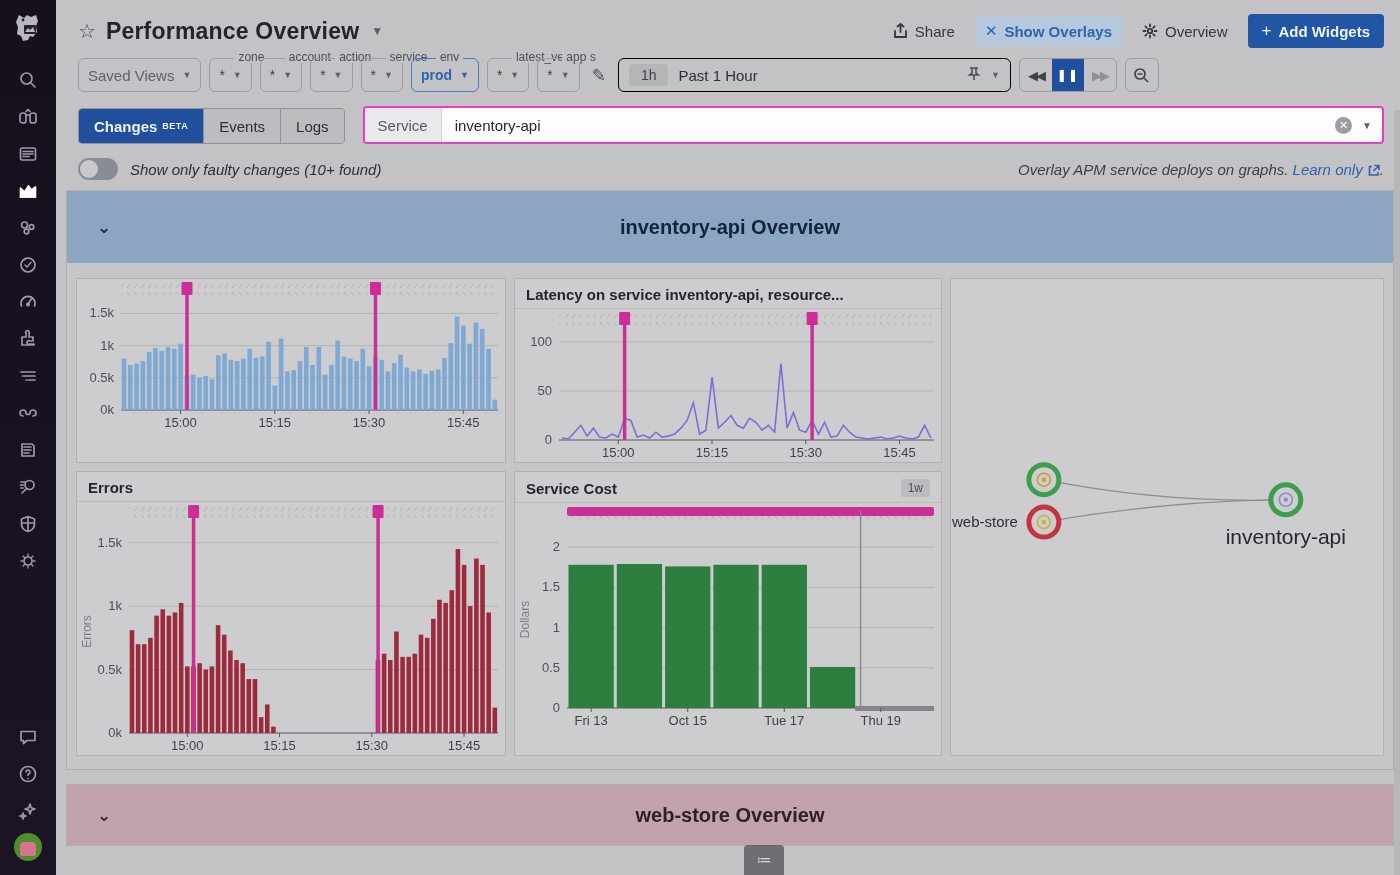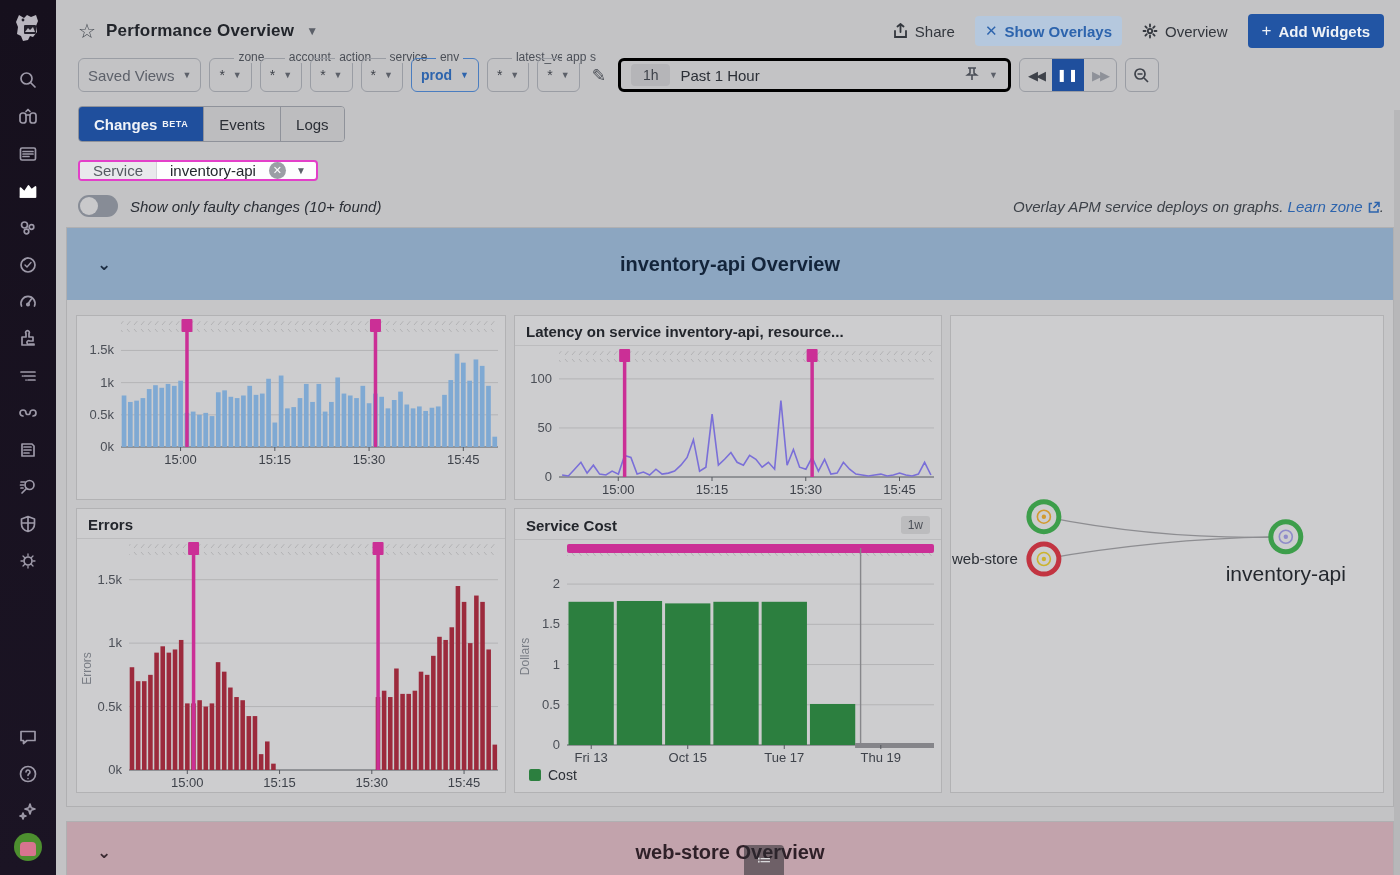--- a/index.html
+++ b/index.html
@@ -19,54 +19,54 @@
   .bottom-nav { display:flex; flex-direction:column; align-items:center; gap:17px; margin-bottom:12px; }
   .avatar { width:28px; height:28px; border-radius:50%; background:#4d8f2f; position:relative; overflow:hidden; }
   .avatar:before { content:""; position:absolute; left:6px; top:9px; width:16px; height:14px; background:#d8748f; border-radius:4px 4px 2px 2px; }
 
   
   .main { flex:1; display:flex; flex-direction:column; position:relative; }
 
   .hdr { padding:14px 18px 0 22px; }
   .hdr-row1 { display:flex; align-items:center; height:34px; }
   .star { font-size:20px; color:#454a52; margin-right:10px; cursor:pointer; }
-  .page-title { font-size:17px; font-weight:700; color:#22252b; letter-spacing:.2px; }
+  .page-title { font-size:23px; font-weight:700; color:#22252b; letter-spacing:.2px; }
   .title-caret { margin-left:12px; color:#5c6069; font-size:12px; cursor:pointer; }
   .hdr-actions { margin-left:auto; display:flex; align-items:center; gap:10px; }
   .hbtn { display:flex; align-items:center; gap:7px; font-size:15px; color:#33373e; padding:6px 10px; border-radius:4px; cursor:pointer;justify-content:center; }
   .hbtn svg { stroke:#33373e; fill:none; stroke-width:1.8; stroke-linecap:round; }
   .hbtn.overlays { background:#b5c8de; color:#2d64ad; font-weight:600; }
   .hbtn.overlays .x { color:#2d64ad; font-size:15px; font-weight:400; }
   .hbtn.primary { background:#2255a4; color:#eef2f7; font-weight:600; padding:7px 14px; }
   .hbtn.primary .plus { font-size:17px; font-weight:400; }
 
   .hdr-row2 { display:flex; align-items:center; margin-top:10px; gap:8px; }
   .pill { position:relative; border:1px solid #9a9da4; border-radius:6px; background:transparent; height:34px; display:flex; align-items:center; padding:0 9px; gap:8px; font-size:15px; color:#3e424a; cursor:pointer; }
   .pill .legend { position:absolute; top:-8px; left:24px; font-size:12px; color:#4b4f57; background:#c3c3c5; padding:0 4px; line-height:12px; }
   .pill .star-val { font-size:14px; color:#3e424a; }
   .pill .caret { font-size:9px; color:#5c6069; }
   .pill.saved { color:#5d616a; font-size:15px; }
   .pill.env { border:1px solid #4a7dc0; }
   .pill.env .val { color:#2d64ad; font-weight:700; }
   .pill.env .caret { color:#2d64ad; }
   .pencil { font-size:17px; color:#4b4f57; margin:0 4px; cursor:pointer; }
-  .timebar { flex:1; max-width:393px; border:3px solid #000000; border-radius:6px; height:34px; display:flex; align-items:center; padding:0 10px; gap:10px; cursor:pointer; }
+  .timebar { flex:1; max-width:393px; border:1px solid #000000; border-radius:6px; height:34px; display:flex; align-items:center; padding:0 10px; gap:10px; cursor:pointer; }
   .chip-1h { background:#b5b5b8; border-radius:4px; font-size:14px; color:#3e424a; padding:3px 12px; }
   .time-label { font-size:15px; color:#2b2f36; }
   .timebar .right { margin-left:auto; display:flex; align-items:center; gap:10px; }
   .pin svg { stroke:#4b4f57; fill:none; stroke-width:1.6; }
   .navgrp { display:flex; border:1px solid #9a9da4; border-radius:6px; overflow:hidden; height:34px; }
   .navgrp .seg { width:32px; display:flex; align-items:center; justify-content:center; cursor:pointer; font-size:13px; color:#3e424a; letter-spacing:-2px; }
   .navgrp .seg.fwd { color:#8e9199; }
   .navgrp .seg.play { background:#1f4f9d; color:#fff; letter-spacing:1px; font-size:12px; }
   .zoombtn { width:34px; height:34px; border:1px solid #9a9da4; border-radius:6px; display:flex; align-items:center; justify-content:center; cursor:pointer; }
   .zoombtn svg { stroke:#3e424a; fill:none; stroke-width:1.7; }
 
   
-  .tabs-row { display:flex; align-items:flex-start; margin:14px 18px 0 22px; gap:18px;flex-direction:column; }
+  .tabs-row { display:flex; align-items:flex-end; margin:14px 18px 0 22px; gap:18px; }
   .tabgrp { display:flex; border:1px solid #8f929a; border-radius:4px; overflow:hidden; height:36px; flex:none; }
   .tab { display:flex; align-items:center; padding:0 15px; font-size:15px; color:#2b2f36; cursor:pointer; border-right:1px solid #8f929a; background:#bdbdbf; }
   .tab:last-child { border-right:none; }
   .tab.active { background:#1f4f9d; color:#f0f3f8; font-weight:600; }
   .tab .beta { font-size:9px; font-weight:700; margin-left:5px; letter-spacing:.5px; }
   .svc-combo { flex:1; height:38px; background:#fdfdfe; border:2px solid #e33fc9; border-radius:4px; display:flex; align-items:center; overflow:hidden; }
   .svc-combo .tag { background:#e9e9ec; color:#555a62; font-size:15px; padding:0 13px; height:100%; display:flex; align-items:center; border-right:1px solid #d4d4d8; }
   .svc-combo .val { font-size:15px; color:#24282e; padding:0 13px; flex:1; }
   .svc-combo .clear { width:17px; height:17px; border-radius:50%; background:#9b9ea5; color:#fdfdfe; font-size:11px; display:flex; align-items:center; justify-content:center; margin-right:10px; cursor:pointer; }
   .svc-combo .caret { color:#5c6069; font-size:10px; margin-right:10px; cursor:pointer; }
@@ -349,21 +349,21 @@
       </div>
     </div>
 
     <div class="toggle-row">
       <div class="toggle">
           <div class="knob"></div>
         </div>
       <span class="toggle-label">Show only faulty changes (10+ found)</span>
       <span class="overlay-hint">
         <span>Overlay APM service deploys on graphs.</span>
-        <a>Learn zone</a>
+        <a>Learn only</a>
         <span class="ext-icon"><svg width="13" height="13" viewBox="0 0 13 13">
               <path d="M5 2.5 H2.5 V11 H11 V8 M7.5 1.5 H12 V6 M12 1.5 L6.5 7"></path>
             </svg></span><span>.</span>
       </span>
     </div>
 
     <div class="content">
       <section class="group">
         <div class="band blue">
           <span class="chev">⌄</span>
@@ -631,24 +631,20 @@
                   <line x1="76.22200000000001" x2="76.22200000000001" y1="205" y2="209" stroke="#55585e"></line>
                   <text x="76.22200000000001" y="222" text-anchor="middle" font-size="13" fill="#3e424a">Fri 13</text>
                   <line x1="172.743" x2="172.743" y1="205" y2="209" stroke="#55585e"></line>
                   <text x="172.743" y="222" text-anchor="middle" font-size="13" fill="#3e424a">Oct 15</text>
                   <line x1="269.264" x2="269.264" y1="205" y2="209" stroke="#55585e"></line>
                   <text x="269.264" y="222" text-anchor="middle" font-size="13" fill="#3e424a">Tue 17</text>
                   <line x1="365.78499999999997" x2="365.78499999999997" y1="205" y2="209" stroke="#55585e"></line>
                   <text x="365.78499999999997" y="222" text-anchor="middle" font-size="13" fill="#3e424a">Thu 19</text>
                 </svg>
               </div>
-            <div class="legend-row">
-              <span class="legend-swatch" id="cost-swatch" style="background: rgb(44, 127, 63);"></span>
-              <span class="legend-label">Cost</span>
-            </div>
           </div>
         </div>
       </section>
 
       <section class="group">
         <div class="band pink">
           <span class="chev">⌄</span>
           <span class="band-title">web-store Overview</span>
         </div>
       </section>

